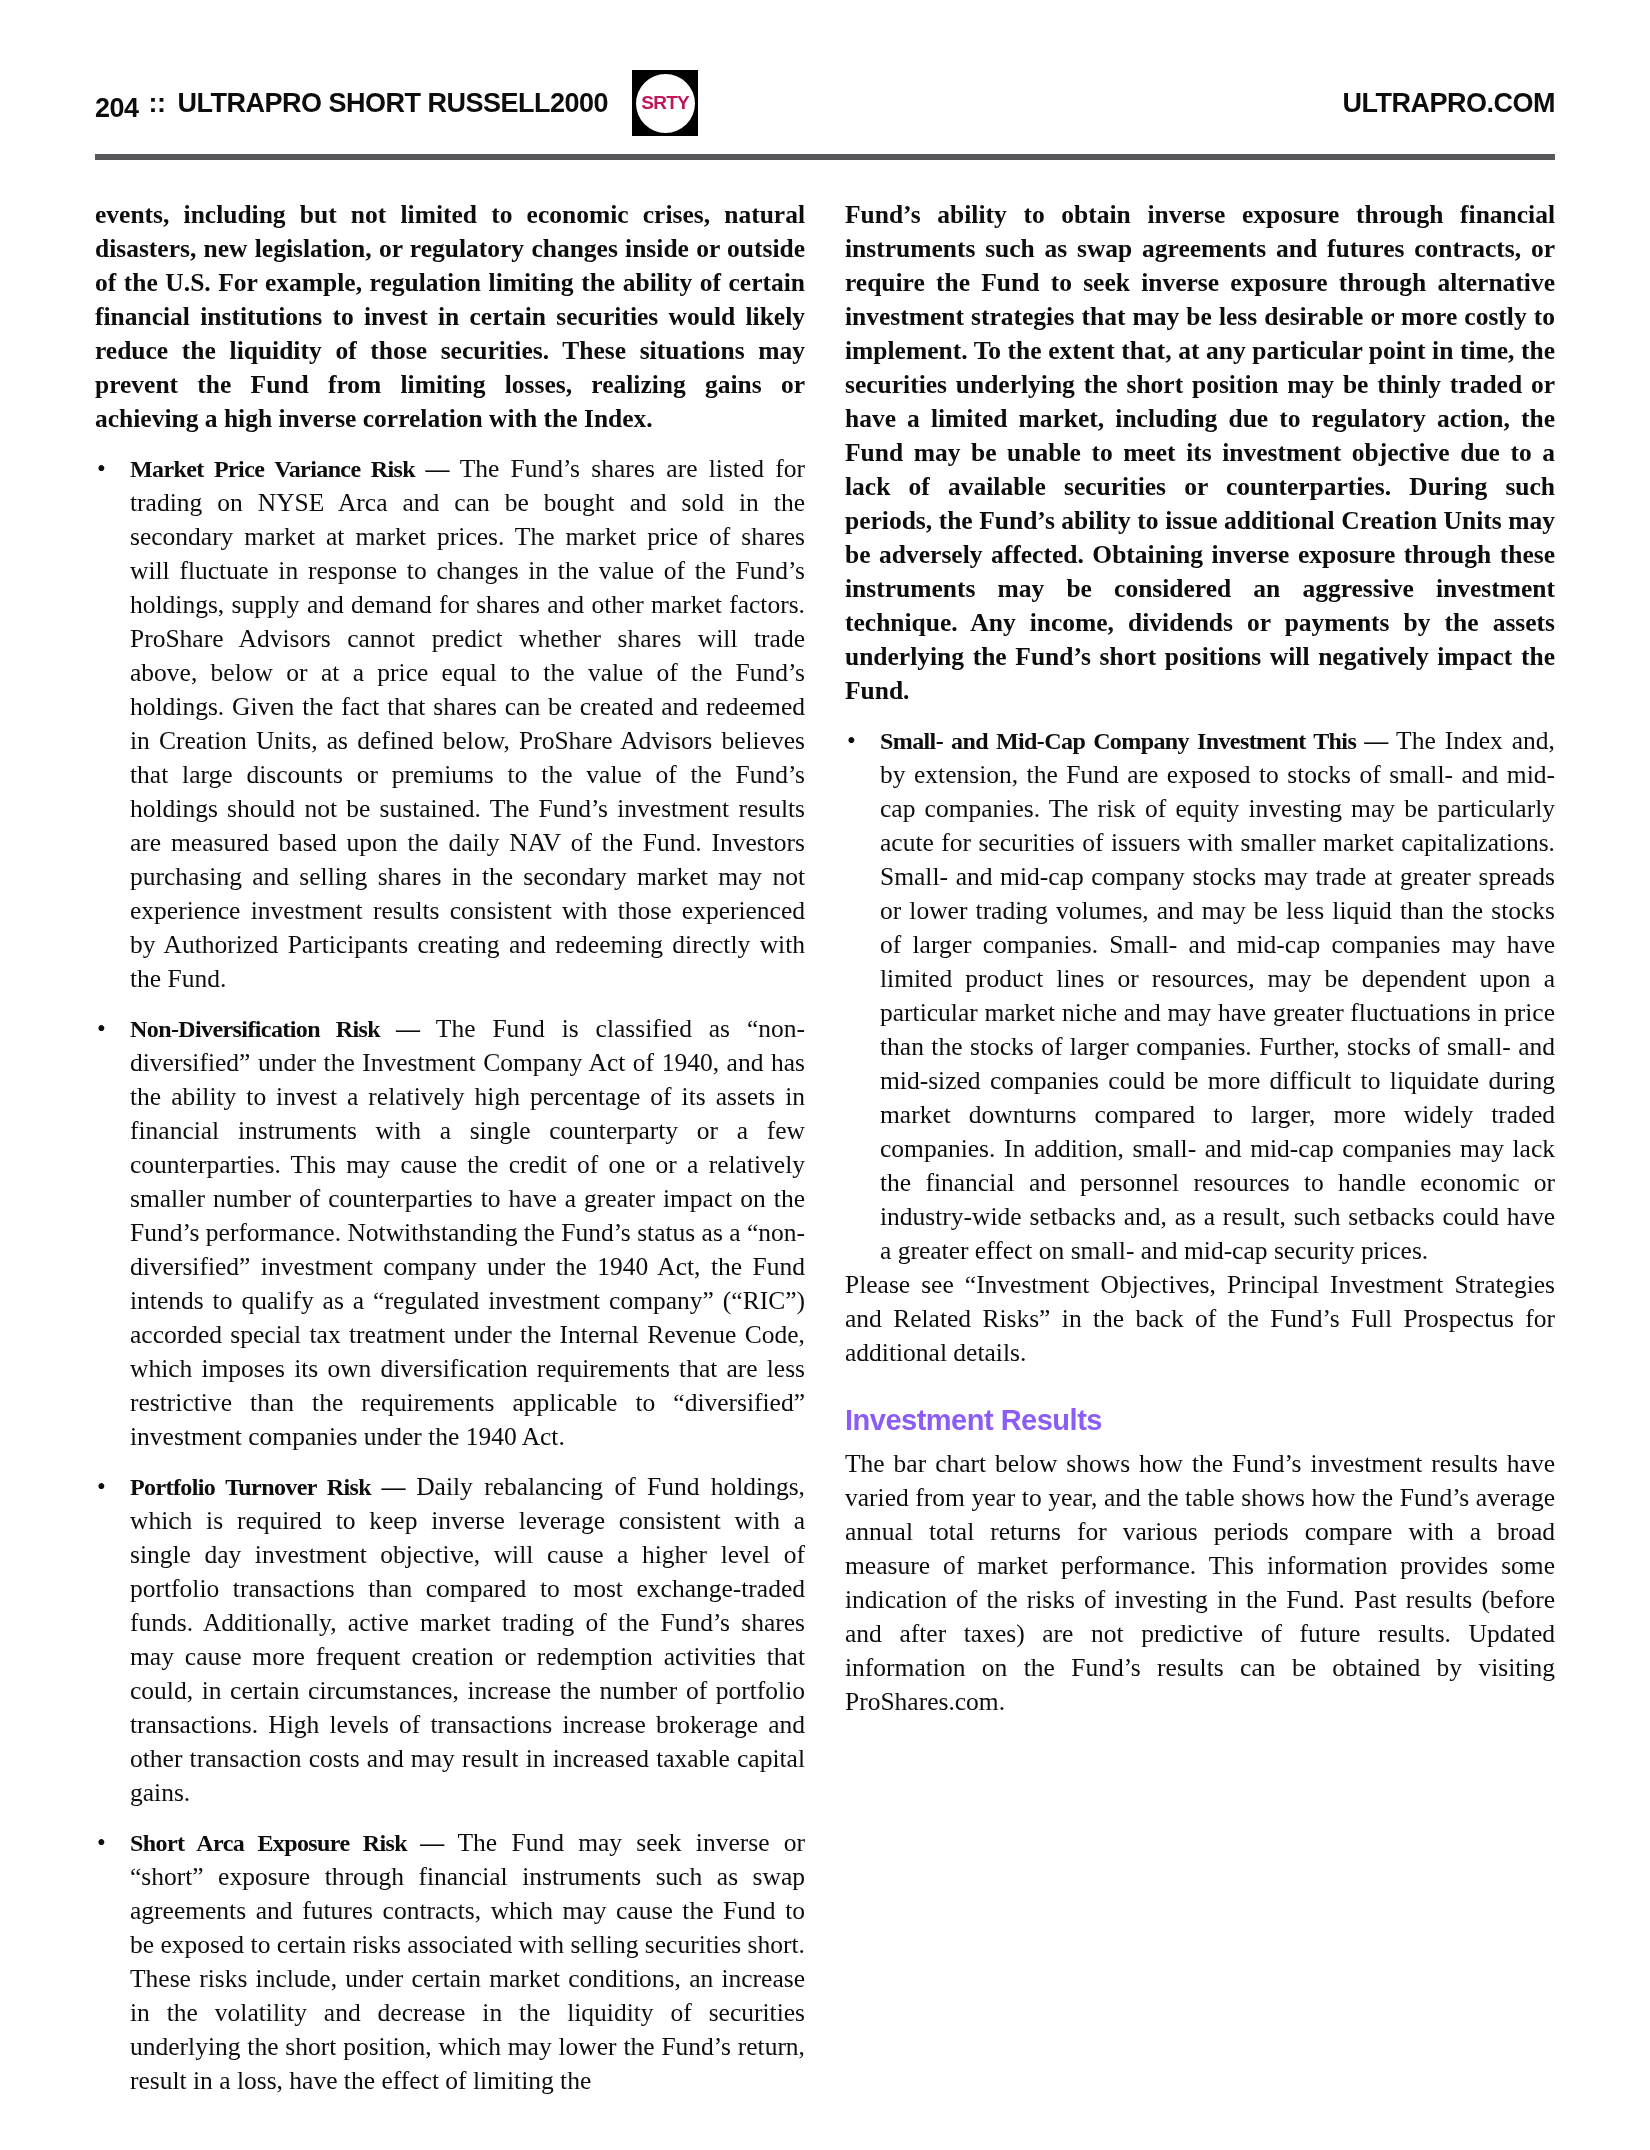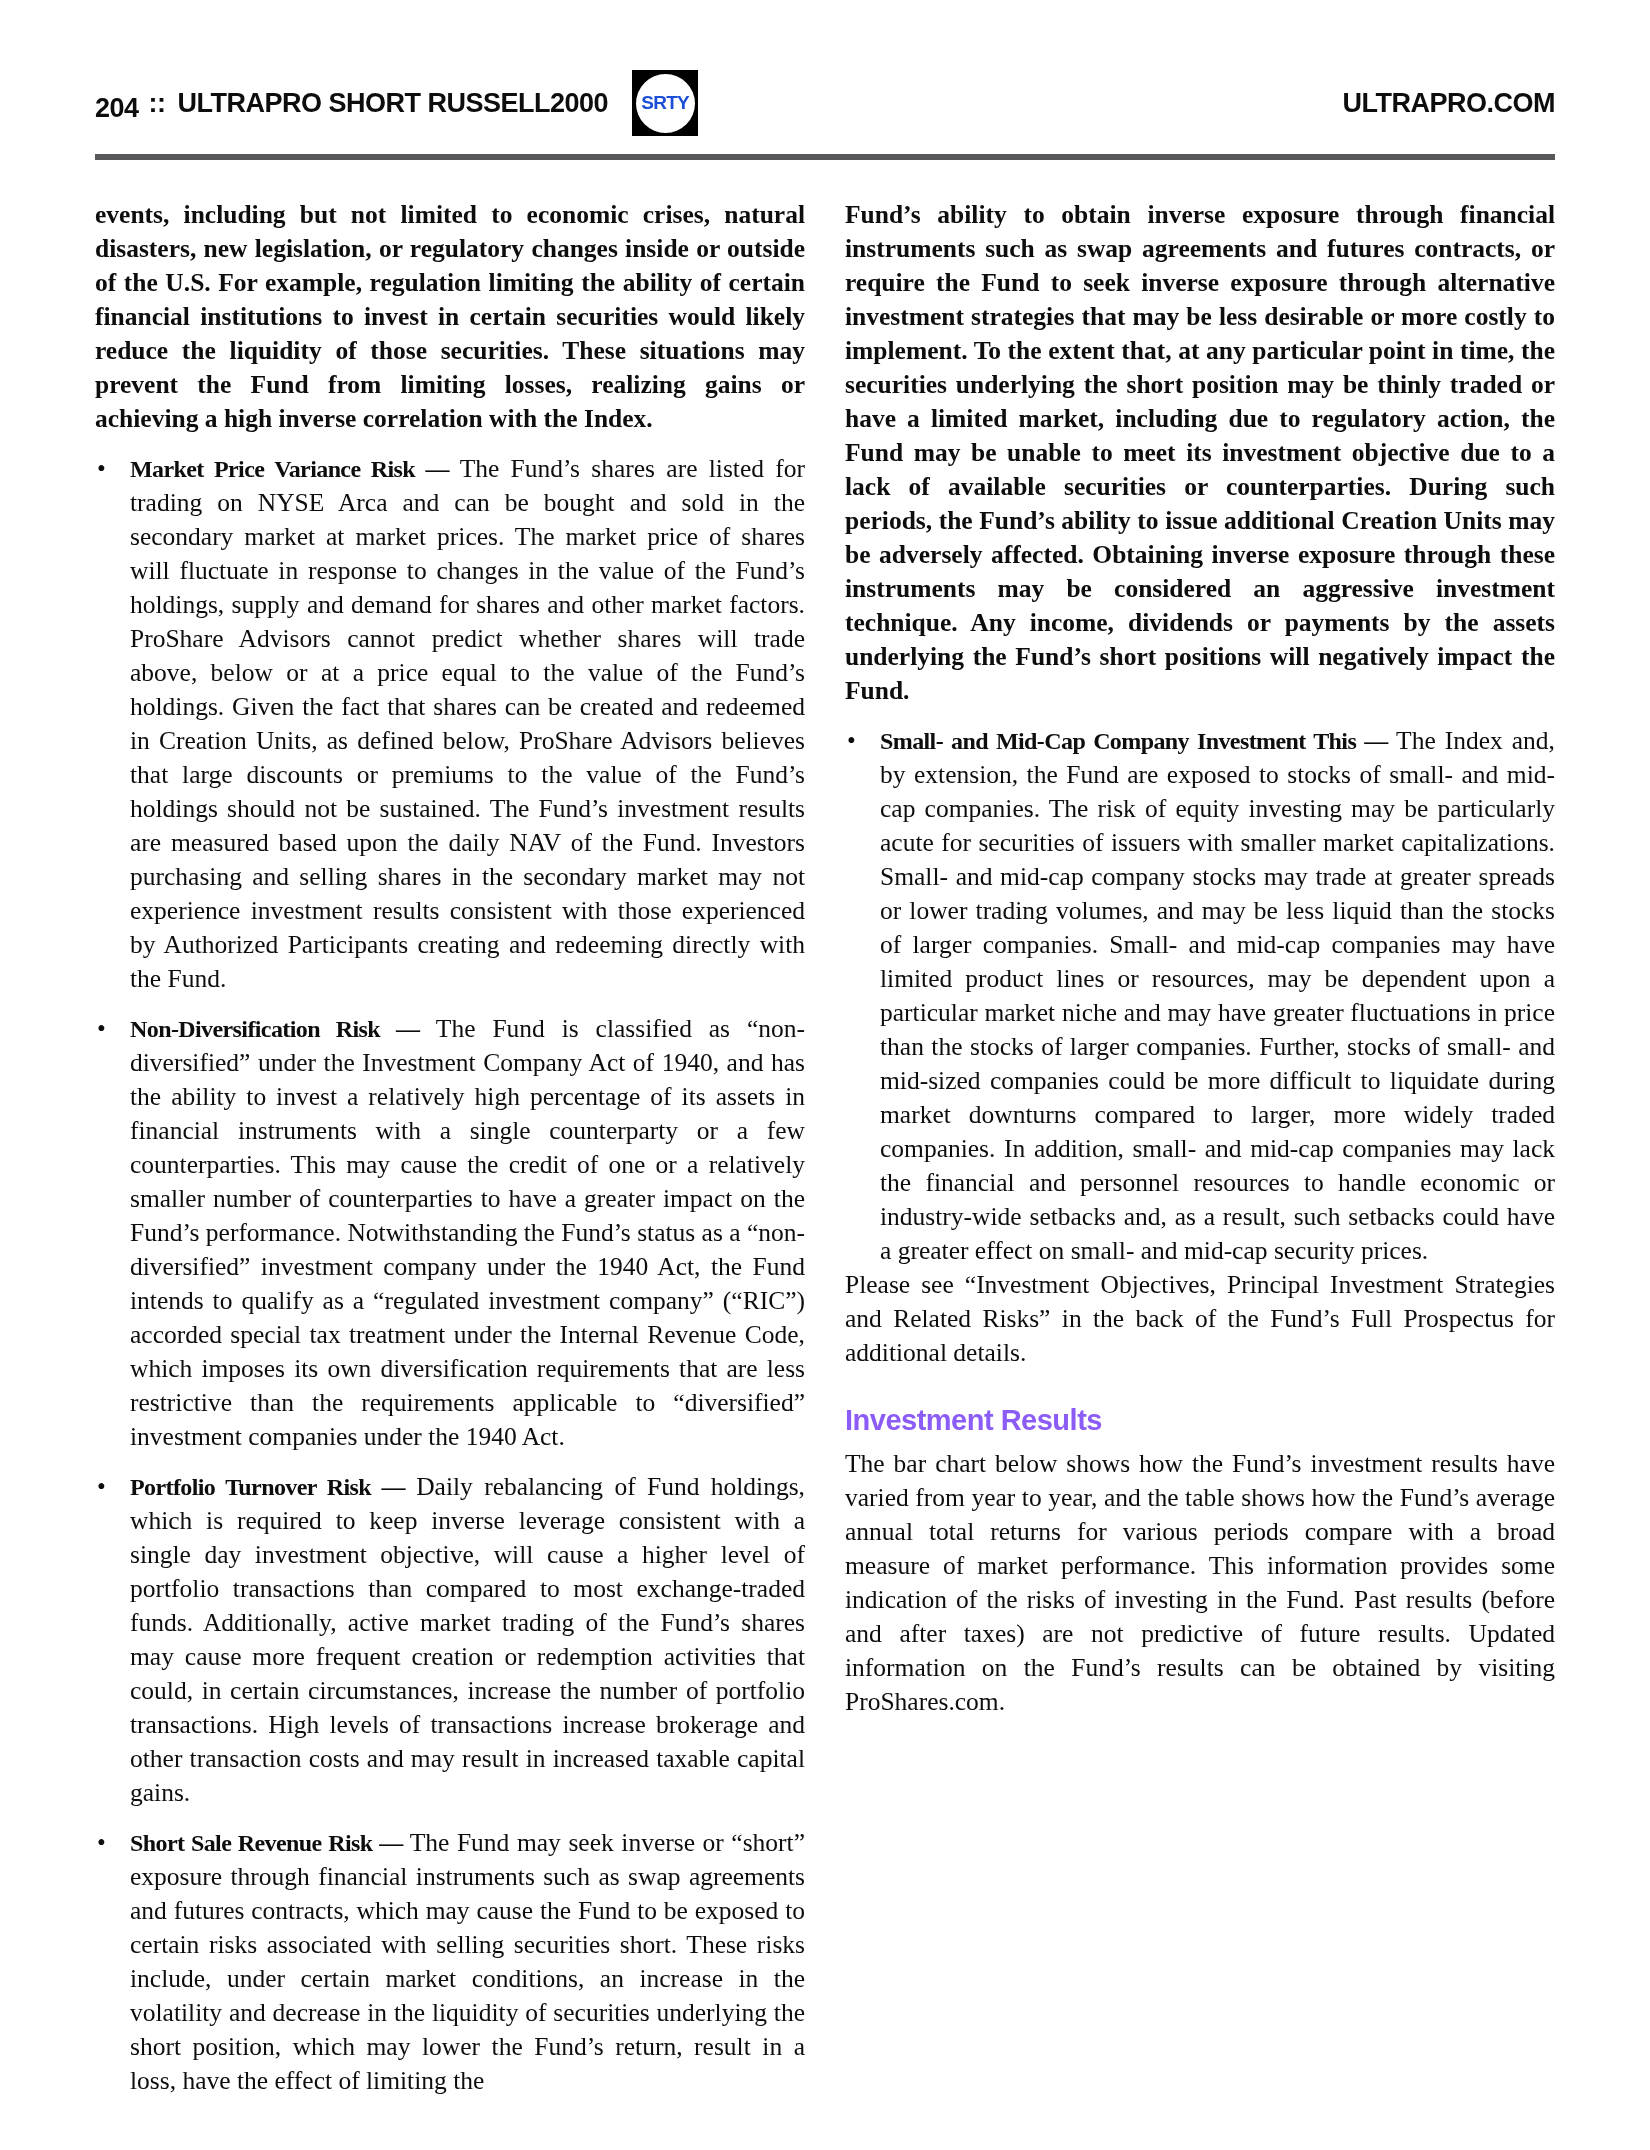--- a/index.html
+++ b/index.html
@@ -42,21 +42,21 @@
     width: 59px; height: 59px;
     background: #ffffff;
     border-radius: 50%;
     display: flex; align-items: center; justify-content: center;
   }
   .logo-text {
     font-family: "Liberation Sans", sans-serif;
     font-weight: 700;
     font-size: 19px;
     letter-spacing: -0.8px;
-    color: #1d4ed8;
+    color: #be185d;
   }
   .header-right {
     margin-left: auto;
     font-family: "Liberation Sans", sans-serif;
     font-weight: 700;
     font-size: 27px;
     letter-spacing: -0.5px;
     white-space: nowrap;
   }
   .rule {
@@ -152,21 +152,21 @@
         <span class="bullet-dot">•</span>
         <p class="body-text bullet-body">
           <span class="risk-title">Portfolio Turnover Risk —</span>
           <span>Daily rebalancing of Fund holdings, which is required to keep inverse leverage consistent with a single day investment objective, will cause a higher level of portfolio transactions than compared to most exchange-traded funds. Additionally, active market trading of the Fund’s shares may cause more frequent creation or redemption activities that could, in certain circumstances, increase the number of portfolio transactions. High levels of transactions increase brokerage and other transaction costs and may result in increased taxable capital gains.</span>
         </p>
       </div>
 
       <div class="bullet-item">
         <span class="bullet-dot">•</span>
         <p class="body-text bullet-body">
-          <span class="risk-title">Short Sale Revenue Risk —</span>
+          <span class="risk-title">Short Arca Exposure Risk —</span>
           <span>The Fund may seek inverse or “short” exposure through financial instruments such as swap agreements and futures contracts, which may cause the Fund to be exposed to certain risks associated with selling securities short. These risks include, under certain market conditions, an increase in the volatility and decrease in the liquidity of securities underlying the short position, which may lower the Fund’s return, result in a loss, have the effect of limiting the</span>
         </p>
       </div>
     </div>
 
     <div class="col">
       <p class="body-text hang">Fund’s ability to obtain inverse exposure through financial instruments such as swap agreements and futures contracts, or require the Fund to seek inverse exposure through alternative investment strategies that may be less desirable or more costly to implement. To the extent that, at any particular point in time, the securities underlying the short position may be thinly traded or have a limited market, including due to regulatory action, the Fund may be unable to meet its investment objective due to a lack of available securities or counterparties. During such periods, the Fund’s ability to issue additional Creation Units may be adversely affected. Obtaining inverse exposure through these instruments may be considered an aggressive investment technique. Any income, dividends or payments by the assets underlying the Fund’s short positions will negatively impact the Fund.</p>
 
       <div class="bullet-item">
         <span class="bullet-dot">•</span>

